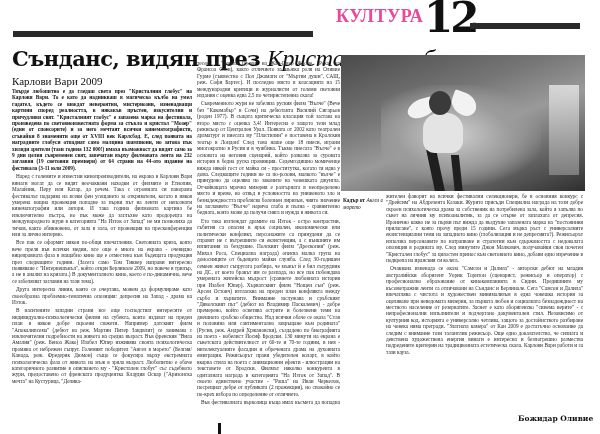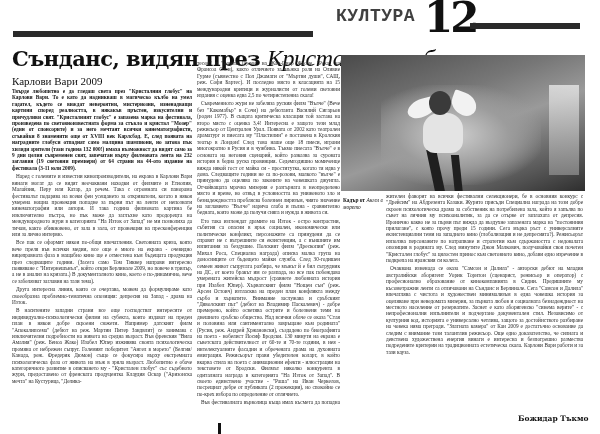--- a/index.html
+++ b/index.html
@@ -4,21 +4,21 @@
 <style>
   html, body { margin: 0; padding: 0; }
   body {
     width: 600px; height: 434px; overflow: hidden;
     background: #ffffff; color: #1a1a1a;
     font-family: "Liberation Serif", serif;
     position: relative;
   }
   .masthead { position: absolute; left: 0; top: 0; width: 600px; height: 40px; }
   .rule-left { position: absolute; left: 13px; top: 31px; width: 300px; height: 6px; background: #2a2a2a; }
-  .section-name { position: absolute; left: 336px; top: 6px; font-family: Liberation Mono, monospace; font-weight: bold; font-size: 18px; letter-spacing: 0.5px; color: #404040; }
+  .section-name { position: absolute; left: 336px; top: 6px; font-family: Liberation Serif, serif; font-weight: bold; font-size: 18px; letter-spacing: 0.5px; color: #ec4899; }
   .page-number { position: absolute; left: 424px; top: -4px; font-family: "DejaVu Serif", serif; font-weight: bold; font-size: 42px; line-height: 44px; color: #111; letter-spacing: -3px; }
   .rule-right { position: absolute; left: 470px; top: 23px; width: 110px; height: 6px; background: #2a2a2a; }
 
   .headline { position: absolute; left: 12px; top: 45px; font-family: "DejaVu Serif", serif; font-weight: bold; font-size: 21px; letter-spacing: -0.5px; color: #111; white-space: nowrap; }
   .headline em { font-family: "Liberation Serif", serif; font-style: italic; font-weight: normal; font-size: 24px; }
 
   .subhead { position: absolute; left: 12px; top: 75px; font-family: "Liberation Serif", serif; font-weight: normal; font-size: 11px; color: #111; }
 
   .col { position: absolute; font-size: 5.3px; line-height: 6.4px; text-align: justify; color: #2b2b2b; overflow: hidden; }
   .col p { margin: 0 0 2px 0; text-indent: 4px; }
@@ -89,14 +89,14 @@
 <div class="caption">
   <b>Кадър от</b>
   <i>Ангел в морето</i>
 </div>
 
 <div class="col col3">
   <p style="text-indent:0;">жителен фаворит на всички фестивални селекционери, бе в основния конкурс с "Дрейсим" на Абдрезента Казаки. Журито присъди Специална награда на този добре скроен психологическа драма за собственик на потребилена зала, който я запълва по съвет на личния му психоаналитик, за да се отърве от заплахата от депресия. Иронично какво не за първи път вижда да въздухне запазената марка на "постоянния прилаганe", с която прочу преди 15 години. Сега мърка ръст с универсалните екзистенциални теми на западното кино (глобализация и не депресията?). Режисьорът използва персонажите по натрапване и стратегии към сдържаността с недовалата опозиция в родината му. След минутите Джон Малкович, получавайки своя почетен "Кристален глобус" за цялостен принос към световното кино, добави едно изречение в подкрепа на иранския си колега.</p>
   <p>Очаквана изненада се оказа "Самсон и Далила" - авторски дебют на младия австралийски аборигент Уорик Торнтон (сценарист, режисьор и оператор) с професионално образование от кинокомпанията в Сидни. Предишните му късометражни ленти са отличавани на Сънданс и Берлинале. Сега "Самсон и Далила" впечатлява с чистота и художествен минимализъм в една човешка история за оцеляване при неведомата мизерия, за първата любов и социалната безнадеждност на местното население от резерватите. Заснет е като аборигенско "синема верите" - с непрофесионални изпълнители и подчертано документален стил. Независимо от културния код, историята е универсално четлива, защото за достойнството разбиране на човека няма прегради. "Златната камера" от Кан 2009 е достатъчно основание да следим с внимание този талантлив режисьор. Още едно доказателство, че силната и девствена художествена енергия винаги е интересна и безпогрешно размества подредените критерии на традиционната естетическа скала. Карлови Вари работи и за тази кауза.</p>
 </div>
 
-<div class="byline">Божидар Тъкмо</div>
+<div class="byline">Божидар Оливие</div>
 <div class="dropcap"></div>
 
 </body></html>

